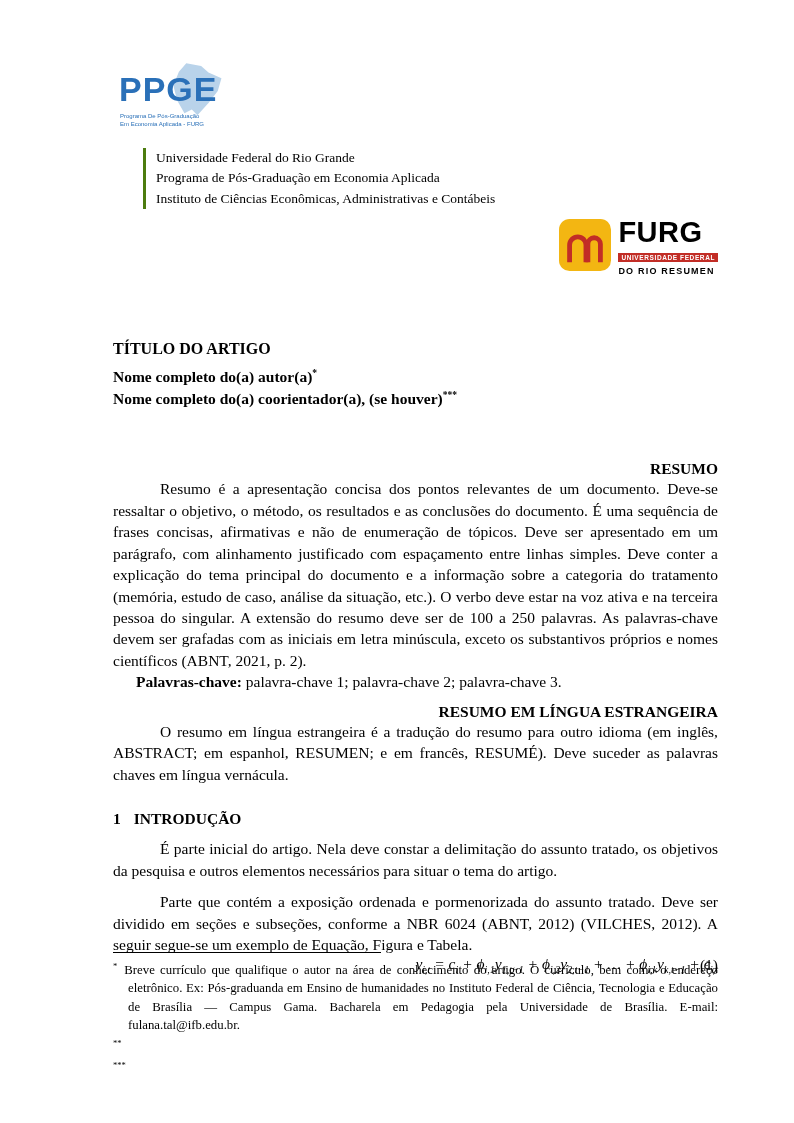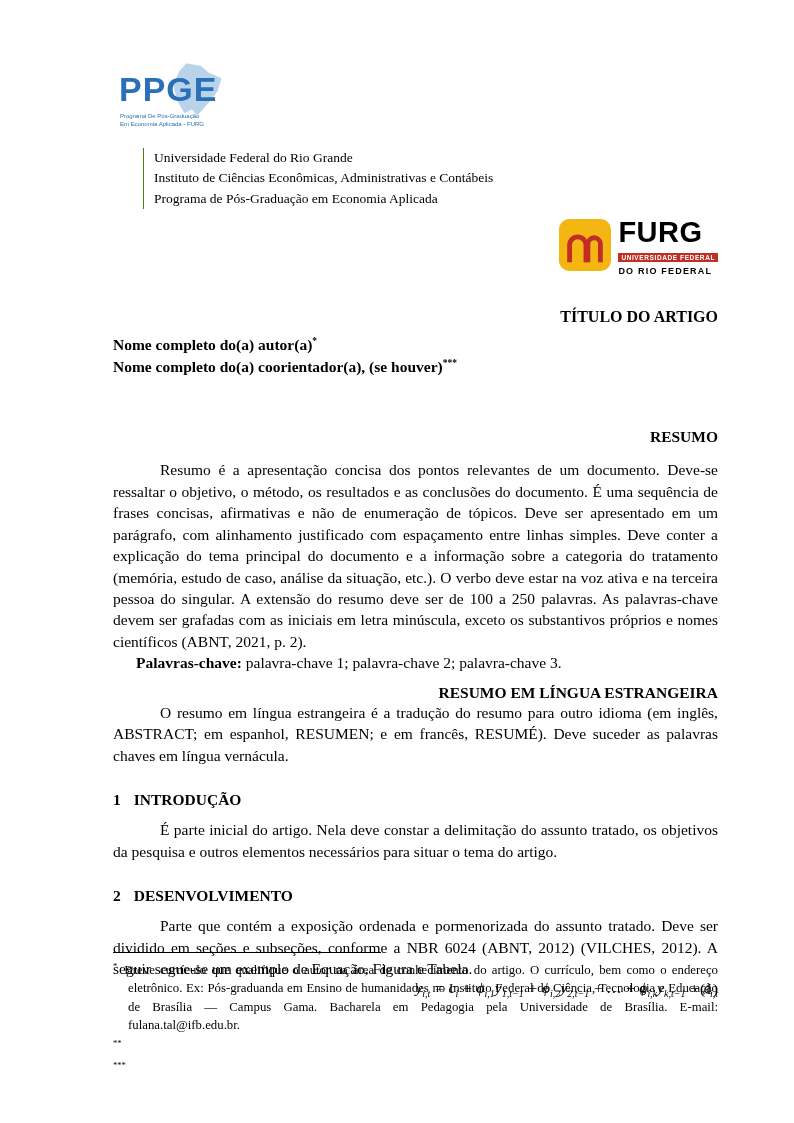--- a/index.html
+++ b/index.html
@@ -19,44 +19,44 @@
     font-family:"Liberation Sans",sans-serif; font-weight:bold;
     font-size:34px; line-height:1; letter-spacing:1px; color:var(--ppge-blue,#2A70B8);
   }
   .ppge-caption {
     position:absolute; top:52px; left:1px; z-index:2;
     font-family:"Liberation Sans",sans-serif; font-size:6px; line-height:1.35;
     color:var(--ppge-blue,#2A70B8);
   }
   .inst-block {
     margin-left:30px; margin-top:8px;
-    border-left:1px solid #4d7c0f; padding-left:10px;
+    border-left:3px solid #4d7c0f; padding-left:10px;
     font-size:13.5px; line-height:1.5;
   }
   .furg-logo { margin-left:auto; margin-top:10px; display:flex; gap:7px; align-items:flex-start;justify-content:space-between; }
   .furg-icon { width:52px; height:52px; flex:none; }
   .furg-text { font-family:"Liberation Sans",sans-serif; }
   .furg-name { font-size:29px; font-weight:bold; letter-spacing:0.5px; line-height:0.95; }
   .furg-sub1 {
     display:inline-block; background:var(--furg-red,#C22D26); color:#fff;
     font-size:6.5px; font-weight:bold; letter-spacing:0.6px; padding:1.5px 3px 1px; margin-top:2px;
   }
   .furg-sub2 { font-size:9px; font-weight:bold; letter-spacing:1.2px; margin-top:2px; }
 
   
-  .article-title { text-align:right; font-size:16px; font-weight:bold; margin-top:32px; }
+  .article-title { text-align:left; font-size:16px; font-weight:bold; margin-top:64px; }
   .authors { margin-top:8px; text-align:left; font-size:15.5px; line-height:1.42;font-weight:bold; }
   .author-line sup { font-size:9.5px; }
 
   .center-heading { text-align:right; font-size:15.5px; font-weight:bold; }
   .h-resumo { margin-top:50px; }
   .h-estrangeiro { margin-top:10px; }
 
   .para { font-size:15.5px; line-height:1.385; text-align:justify; text-indent:47px; }
-  .p-resumo { margin-top:13px; }
+  .p-resumo { }
   .p-estrangeiro { }
   .keywords { font-size:15.5px; line-height:1.385; text-align:justify;margin-left:23px; }
 
   .section-heading { font-size:15.5px; font-weight:bold; margin-top:25px; }
   .section-heading .sec-num { display:inline-block; margin-right:13px; }
   .p-section { margin-top:10px; }
 
   .equation-row { position:relative; margin-top:0; font-size:15.5px; text-align:right; }
   .equation-formula { font-style:italic; }
   .equation-formula sub { font-size:10px; }
@@ -82,34 +82,34 @@
       </svg>
       <div class="ppge-acronym">PPGE</div>
       <div class="ppge-caption">
         <div>Programa De Pós-Graduação</div>
         <div>Em Economia Aplicada - FURG</div>
       </div>
     </div>
 
     <div class="inst-block">
       <div>Universidade Federal do Rio Grande</div>
+      <div>Programa de Pós-Graduação em Economia Aplicada</div>
       <div>Instituto de Ciências Econômicas, Administrativas e Contábeis</div>
-      <div>Programa de Pós-Graduação em Economia Aplicada</div>
     </div>
 
     <div class="furg-logo">
       <svg class="furg-icon" viewBox="0 0 54 54" aria-hidden="true">
         <rect width="54" height="54" rx="11" style="fill:var(--furg-yellow,#F3B612)"></rect>
         <path d="M11 45 V27 a8.5 8.5 0 0 1 17 0 V45" style="fill:none;stroke:var(--furg-red,#C22D26);stroke-width:5"></path>
         <path d="M30 45 V26 a6.5 6.5 0 0 1 13 0 V45" style="fill:none;stroke:var(--furg-red,#C22D26);stroke-width:5"></path>
       </svg>
       <div class="furg-text">
         <div class="furg-name">FURG</div>
         <div class="furg-sub1">UNIVERSIDADE FEDERAL</div>
-        <div class="furg-sub2">DO RIO FEDERAL</div>
+        <div class="furg-sub2">DO RIO RESUMEN</div>
       </div>
     </div>
 
   </header>
 
   <h1 class="article-title">TÍTULO DO ARTIGO</h1>
 
   <div class="authors">
     <div class="author-line"><span>Nome completo do(a) autor(a)</span><sup>*</sup></div>
     <div class="author-line"><span>Nome completo do(a) coorientador(a), (se houver)</span><sup>***</sup></div>
@@ -118,21 +118,20 @@
   <h2 class="center-heading h-resumo">RESUMO</h2>
   <p class="para p-resumo">Resumo é a apresentação concisa dos pontos relevantes de um documento. Deve-se ressaltar o objetivo, o método, os resultados e as conclusões do documento. É uma sequência de frases concisas, afirmativas e não de enumeração de tópicos. Deve ser apresentado em um parágrafo, com alinhamento justificado com espaçamento entre linhas simples. Deve conter a explicação do tema principal do documento e a informação sobre a categoria do tratamento (memória, estudo de caso, análise da situação, etc.). O verbo deve estar na voz ativa e na terceira pessoa do singular. A extensão do resumo deve ser de 100 a 250 palavras. As palavras-chave devem ser grafadas com as iniciais em letra minúscula, exceto os substantivos próprios e nomes científicos (ABNT, 2021, p. 2).</p>
   <p class="keywords"><b>Palavras-chave:</b> <span>palavra-chave 1; palavra-chave 2; palavra-chave 3.</span></p>
 
   <h2 class="center-heading h-estrangeiro">RESUMO EM LÍNGUA ESTRANGEIRA</h2>
   <p class="para p-estrangeiro">O resumo em língua estrangeira é a tradução do resumo para outro idioma (em inglês, ABSTRACT; em espanhol, RESUMEN; e em francês, RESUMÉ). Deve suceder as palavras chaves em língua vernácula.</p>
 
   <h3 class="section-heading"><span class="sec-num">1</span><span>INTRODUÇÃO</span></h3>
   <p class="para p-section">É parte inicial do artigo. Nela deve constar a delimitação do assunto tratado, os objetivos da pesquisa e outros elementos necessários para situar o tema do artigo.</p>
 
-  <h3 class="section-heading"><span class="sec-num">2</span><span>DESENVOLVIMENTO</span></h3>
   <p class="para p-section">Parte que contém a exposição ordenada e pormenorizada do assunto tratado. Deve ser dividido em seções e subseções, conforme a NBR 6024 (ABNT, 2012) (VILCHES, 2012). A seguir segue-se um exemplo de Equação, Figura e Tabela.</p>
 
   <div class="equation-row">
     <span class="equation-formula">y<sub>i,t</sub> = c<sub>i</sub> + ϕ<sub>i,1</sub>y<sub>1,t−1</sub> + ϕ<sub>i,2</sub>y<sub>2,t−1</sub> + … + ϕ<sub>i,k</sub>y<sub>k,t−1</sub> + ϵ<sub>i,t</sub></span>
     <span class="equation-number">(1)</span>
   </div>
 
   <footer class="doc-footer">
     <div class="footnote-rule"></div>
     <div class="footnote"><sup class="fn-mark">*</sup><span>Breve currículo que qualifique o autor na área de conhecimento do artigo. O currículo, bem como o endereço eletrônico. Ex: Pós-graduanda em Ensino de humanidades no Instituto Federal de Ciência, Tecnologia e Educação de Brasília — Campus Gama. Bacharela em Pedagogia pela Universidade de Brasília. E-mail: fulana.tal@ifb.edu.br.</span></div>

